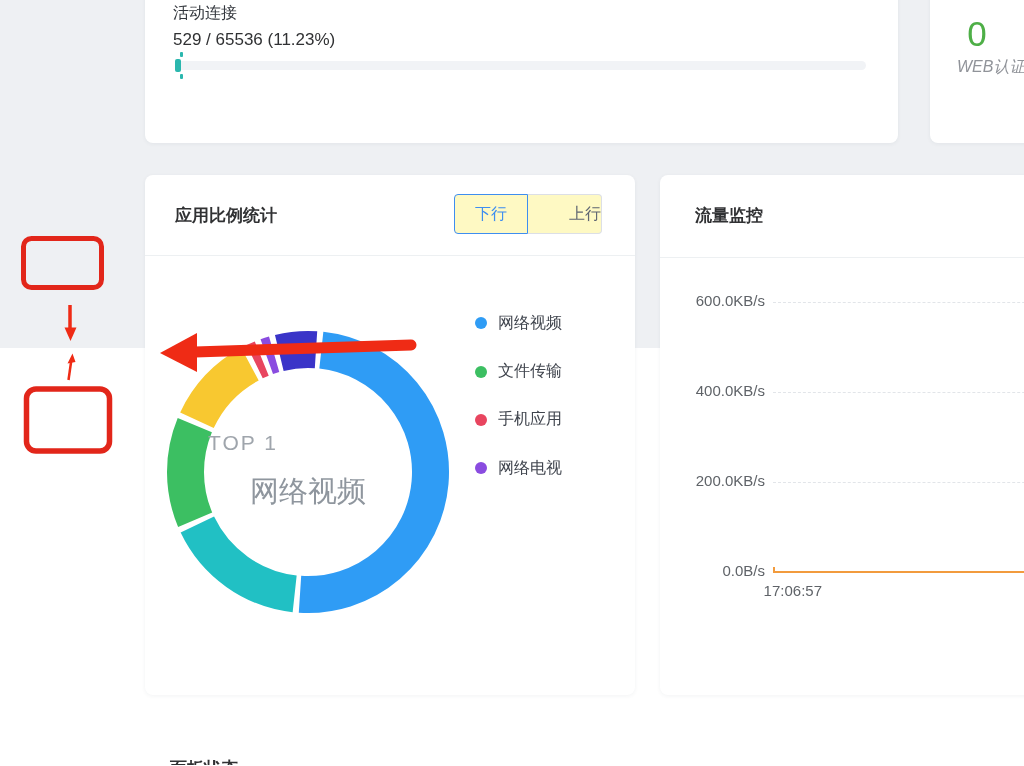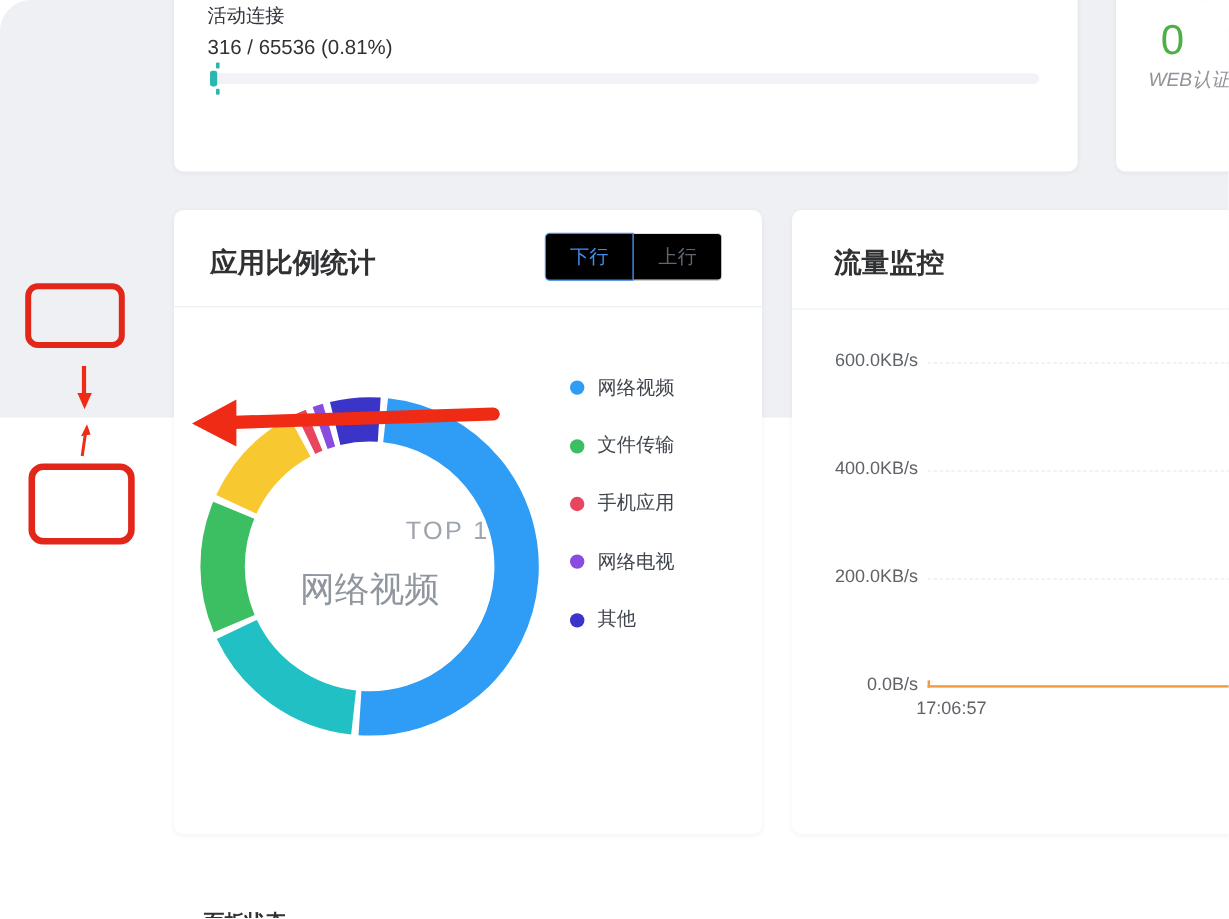--- a/index.html
+++ b/index.html
@@ -1,47 +1,47 @@
 <!DOCTYPE html>
 <html><head>
 <meta charset="utf-8">
 <style>
   html,body{margin:0;padding:0;}
   .page{position:relative;width:1024px;height:765px;overflow:hidden;background:#fff;
-        font-family:"Liberation Sans","DejaVu Sans",sans-serif;color:#303133;border-radius:26px;}
+        font-family:"Liberation Sans","DejaVu Sans",sans-serif;color:#303133;}
   .bg-top{position:absolute;left:0;top:0;width:1024px;height:348px;background:#EEF0F3;}
   .card{position:absolute;background:#fff;border-radius:8px;box-shadow:0 1px 4px rgba(31,45,61,.06);}
 
   
   .conn-card{left:145px;top:-24px;width:753px;height:167px;}
   .conn-title{position:absolute;left:28px;top:27px;font-size:16px;color:#33373d;}
   .conn-value{position:absolute;left:28px;top:54px;font-size:17px;color:#303133;}
   .progress{position:absolute;left:30px;top:85px;width:691px;height:9px;background:#F1F3F6;border-radius:5px;}
   .progress-fill{position:absolute;left:0;top:-2px;height:13px;min-width:6px;border-radius:2px;}
   .progress-tick{position:absolute;left:5px;width:3px;height:5px;border-radius:1px;}
   .progress-tick-top{top:-9px;}
   .progress-tick-bottom{top:13px;}
 
   
   .auth-card{left:930px;top:-24px;width:150px;height:167px;}
   .auth-count{position:absolute;left:0;top:40px;width:94px;text-align:center;font-size:35px;line-height:36px;}
   .auth-label{position:absolute;left:27px;top:81px;font-size:16px;color:#909399;white-space:nowrap;font-style:italic;}
 
   
   .app-card{left:145px;top:175px;width:490px;height:520px;}
-  .card-title{position:absolute;font-size:23px;font-weight:bold;color:#303133;}
+  .card-title{position:absolute;font-size:17px;font-weight:bold;color:#303133;}
   .app-title{left:30px;top:29px;}
   .divider{position:absolute;left:0;top:80px;width:100%;height:1px;background:#EDF0F2;}
   .toggle{position:absolute;left:309px;top:19px;display:flex;}
-  .toggle-btn{width:74px;height:40px;font-size:16px;background:#000000;cursor:pointer;
+  .toggle-btn{width:74px;height:40px;font-size:16px;background:#fef9c3;cursor:pointer;
               font-family:inherit;padding:0;}
   .toggle-btn.active{border:1px solid #3E8EF0;color:#3E8EF0;border-radius:4px 0 0 4px;}
-  .toggle-btn.inactive{border:1px solid #DCDFE6;border-left:none;color:#5F6672;border-radius:0 4px 4px 0;}
+  .toggle-btn.inactive{border:1px solid #DCDFE6;border-left:none;color:#5F6672;border-radius:0 4px 4px 0;text-align:right;}
   .donut{position:absolute;left:18px;top:153px;width:290px;height:290px;}
-  .donut-center-top{position:absolute;left:63px;top:256px;width:200px;text-align:right;
+  .donut-center-top{position:absolute;left:63px;top:256px;width:200px;text-align:left;
                     font-size:21px;color:#9FA5AC;letter-spacing:2px;}
   .donut-center-main{position:absolute;left:63px;top:297px;width:200px;text-align:center;
                      font-size:29px;color:#8F969E;}
   .legend{position:absolute;left:330px;top:124px;}
   .legend-item{height:48.4px;display:flex;align-items:center;}
   .legend-dot{width:12px;height:12px;border-radius:50%;margin-right:11px;flex:none;}
   .legend-label{font-size:16px;color:#40454E;}
 
   
   .traffic-card{left:660px;top:175px;width:420px;height:520px;}
@@ -59,21 +59,21 @@
   .annotations{position:absolute;left:0;top:0;width:1024px;height:766px;z-index:10;pointer-events:none;}
 </style>
 </head>
 <body>
 
 <div class="page">
   <div class="bg-top"></div>
 
   <section class="card conn-card">
     <div class="conn-title">活动连接</div>
-    <div class="conn-value">316 / 65536 (0.81%)</div>
+    <div class="conn-value">529 / 65536 (11.23%)</div>
     <div class="progress">
       <div class="progress-fill" id="conn-fill" style="width: 0.81%; background: rgb(43, 183, 174);"></div>
       <div class="progress-tick progress-tick-top" style="background: rgb(43, 183, 174);"></div>
       <div class="progress-tick progress-tick-bottom" style="background: rgb(43, 183, 174);"></div>
     </div>
   </section>
 
   <section class="card auth-card">
     <div class="auth-count" id="auth-count" style="color: rgb(78, 175, 71);">0</div>
     <div class="auth-label">WEB认证</div>
@@ -108,24 +108,20 @@
           <span class="legend-label">文件传输</span>
         </div>
         <div class="legend-item">
           <span class="legend-dot" style="background: rgb(232, 69, 95);"></span>
           <span class="legend-label">手机应用</span>
         </div>
         <div class="legend-item">
           <span class="legend-dot" style="background: rgb(138, 76, 224);"></span>
           <span class="legend-label">网络电视</span>
         </div>
-        <div class="legend-item">
-          <span class="legend-dot" style="background: rgb(58, 52, 200);"></span>
-          <span class="legend-label">其他</span>
-        </div>
       </div>
   </section>
 
   <section class="card traffic-card">
     <div class="card-title traffic-title">流量监控</div>
     <div class="divider traffic-divider"></div>
     <div id="traffic-grid" class="traffic-grid">
       <div class="traffic-line" id="traffic-line" style="background: rgb(242, 155, 61);"></div>
       <div class="traffic-line-tick" id="traffic-line-tick" style="background: rgb(242, 155, 61);"></div>
       <div class="xtick">17:06:57</div>

